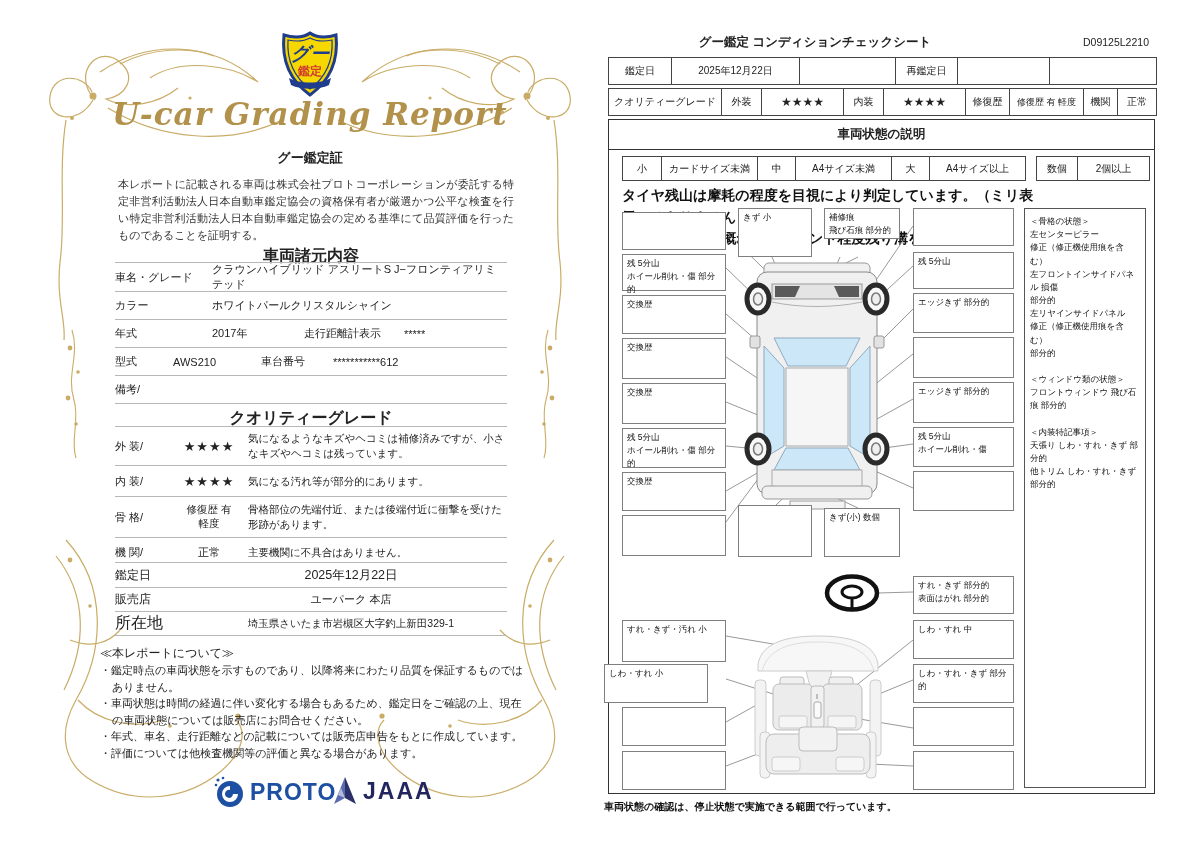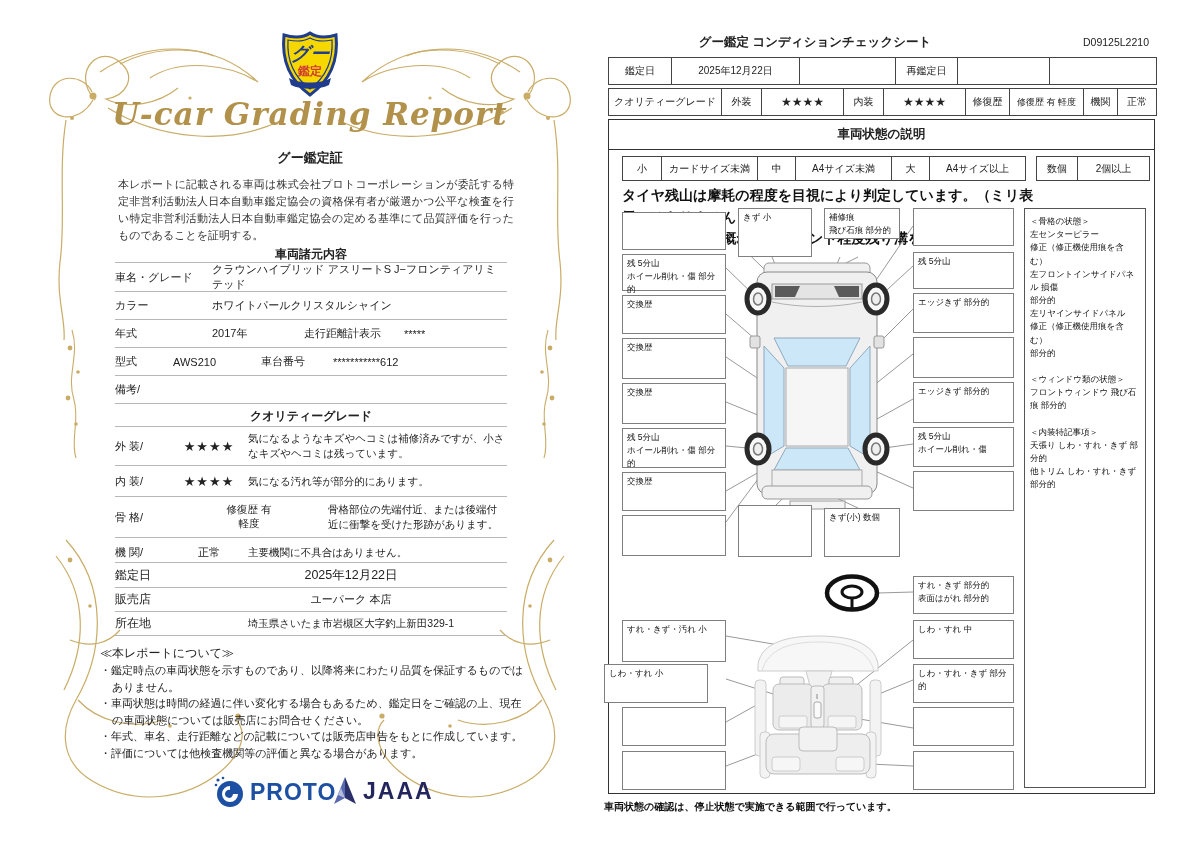--- a/index.html
+++ b/index.html
@@ -7,21 +7,21 @@
          font-family:"Liberation Sans",sans-serif;color:#222;}
   .abs{position:absolute;}
   .ctr{text-align:center;}
   .pre{white-space:pre-line;}
 
   
   .cert-title{font-family:"DejaVu Serif",serif;font-style:italic;font-weight:bold;
               font-size:31px;color:#b2914b;letter-spacing:1px;}
   .cert-sub{font-size:13px;font-weight:bold;color:#222;}
   .cert-intro{font-size:11px;line-height:1.55;color:#333;text-align:justify;}
-  .sec-title{font-size:12px;font-weight:bold;color:#222;}
+  .sec-title{font-size:16px;font-weight:bold;color:#222;}
   .rule-table{width:392px;}
   .rrow{display:flex;align-items:center;border-top:1px solid #b7b7b7;font-size:11px;color:#222;}
   .rrow.last{border-bottom:1px solid #b7b7b7;}
   .rlabel{flex:0 0 auto;color:#222;}
   .stars{font-size:13px;letter-spacing:1px;}
   .gdesc{font-size:10.5px;line-height:1.4;}
   .notes{font-size:11px;line-height:1.5;color:#222;}
   .note-li{padding-left:12px;text-indent:-12px;}
   .proto-word{font-size:23px;font-weight:800;color:#1d4fa3;letter-spacing:1px;}
   .jaaa-word{font-size:23px;font-weight:800;color:#23265e;letter-spacing:2px;}
@@ -136,21 +136,21 @@
     <div class="rrow" style="height:38px;">
       <div class="rlabel" style="width:55px;">外 装/</div>
       <div class="ctr stars" style="width:78px;">★★★★</div>
       <div class="gdesc" style="flex:1;">気になるようなキズやヘコミは補修済みですが、小さなキズやヘコミは残っています。</div>
     </div>
     <div class="rrow" style="height:30px;">
       <div class="rlabel" style="width:55px;">内 装/</div>
       <div class="ctr stars" style="width:78px;">★★★★</div>
       <div class="gdesc" style="flex:1;">気になる汚れ等が部分的にあります。</div>
     </div>
-    <div class="rrow" style="height:40px;gap:40px;">
+    <div class="rrow" style="height:40px;">
       <div class="rlabel" style="width:55px;">骨 格/</div>
       <div class="ctr pre" style="width:78px;font-size:10.5px;line-height:1.3;">修復歴 有
 軽度</div>
       <div class="gdesc" style="flex:1;">骨格部位の先端付近、または後端付近に衝撃を受けた形跡があります。</div>
     </div>
     <div class="rrow" style="height:28px;">
       <div class="rlabel" style="width:55px;">機 関/</div>
       <div class="ctr" style="width:78px;font-size:11px;">正常</div>
       <div class="gdesc" style="flex:1;">主要機関に不具合はありません。</div>
     </div>
@@ -159,21 +159,21 @@
   <div class="abs rule-table" style="left:115px;top:562px;">
     <div class="rrow" style="height:24px;">
       <div class="rlabel" style="width:80px;font-size:12px;">鑑定日</div>
       <div class="ctr" style="flex:1;font-size:12.5px;">2025年12月22日</div>
     </div>
     <div class="rrow" style="height:23px;">
       <div class="rlabel" style="width:80px;font-size:12px;">販売店</div>
       <div class="ctr" style="flex:1;font-size:11px;">ユーパーク 本店</div>
     </div>
     <div class="rrow last" style="height:23px;">
-      <div class="rlabel" style="width:80px;font-size:12px;">所在地</div>
+      <div class="rlabel" style="width:80px;font-size:16px;">所在地</div>
       <div class="ctr" style="flex:1;font-size:10.5px;">埼玉県さいたま市岩槻区大字釣上新田329-1</div>
     </div>
   </div>
 
   <div class="abs notes" style="left:100px;top:638px;width:424px;">
     <div style="font-size:12px;margin-top:6px;">≪本レポートについて≫</div>
     <div class="note-li">・鑑定時点の車両状態を示すものであり、以降将来にわたり品質を保証するものではありません。</div>
     <div class="note-li">・車両状態は時間の経過に伴い変化する場合もあるため、鑑定日をご確認の上、現在の車両状態については販売店にお問合せください。</div>
     <div class="note-li">・年式、車名、走行距離などの記載については販売店申告をもとに作成しています。</div>
     <div class="note-li">・評価については他検査機関等の評価と異なる場合があります。</div>

